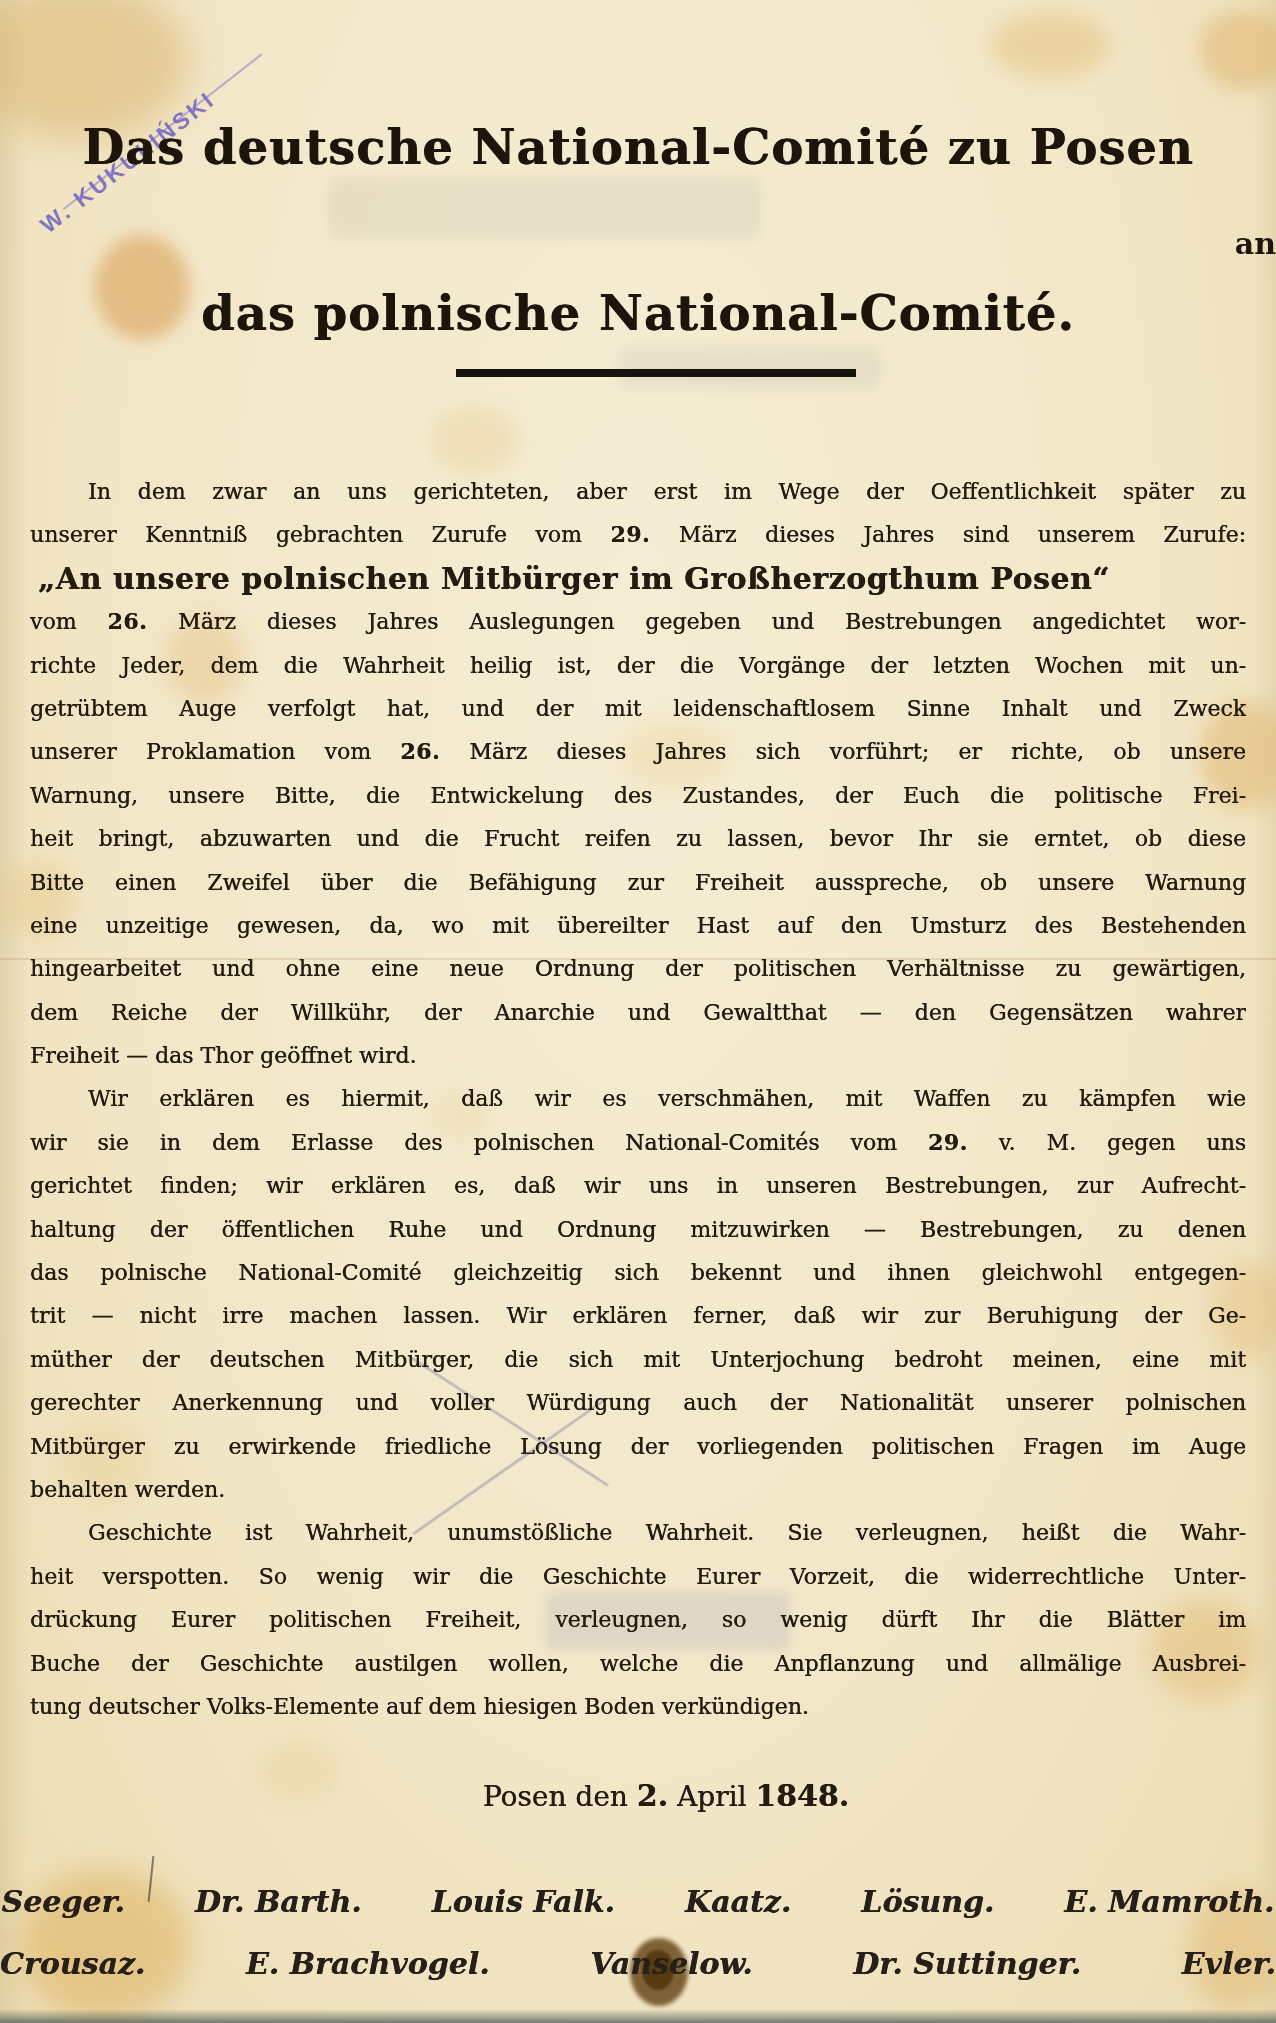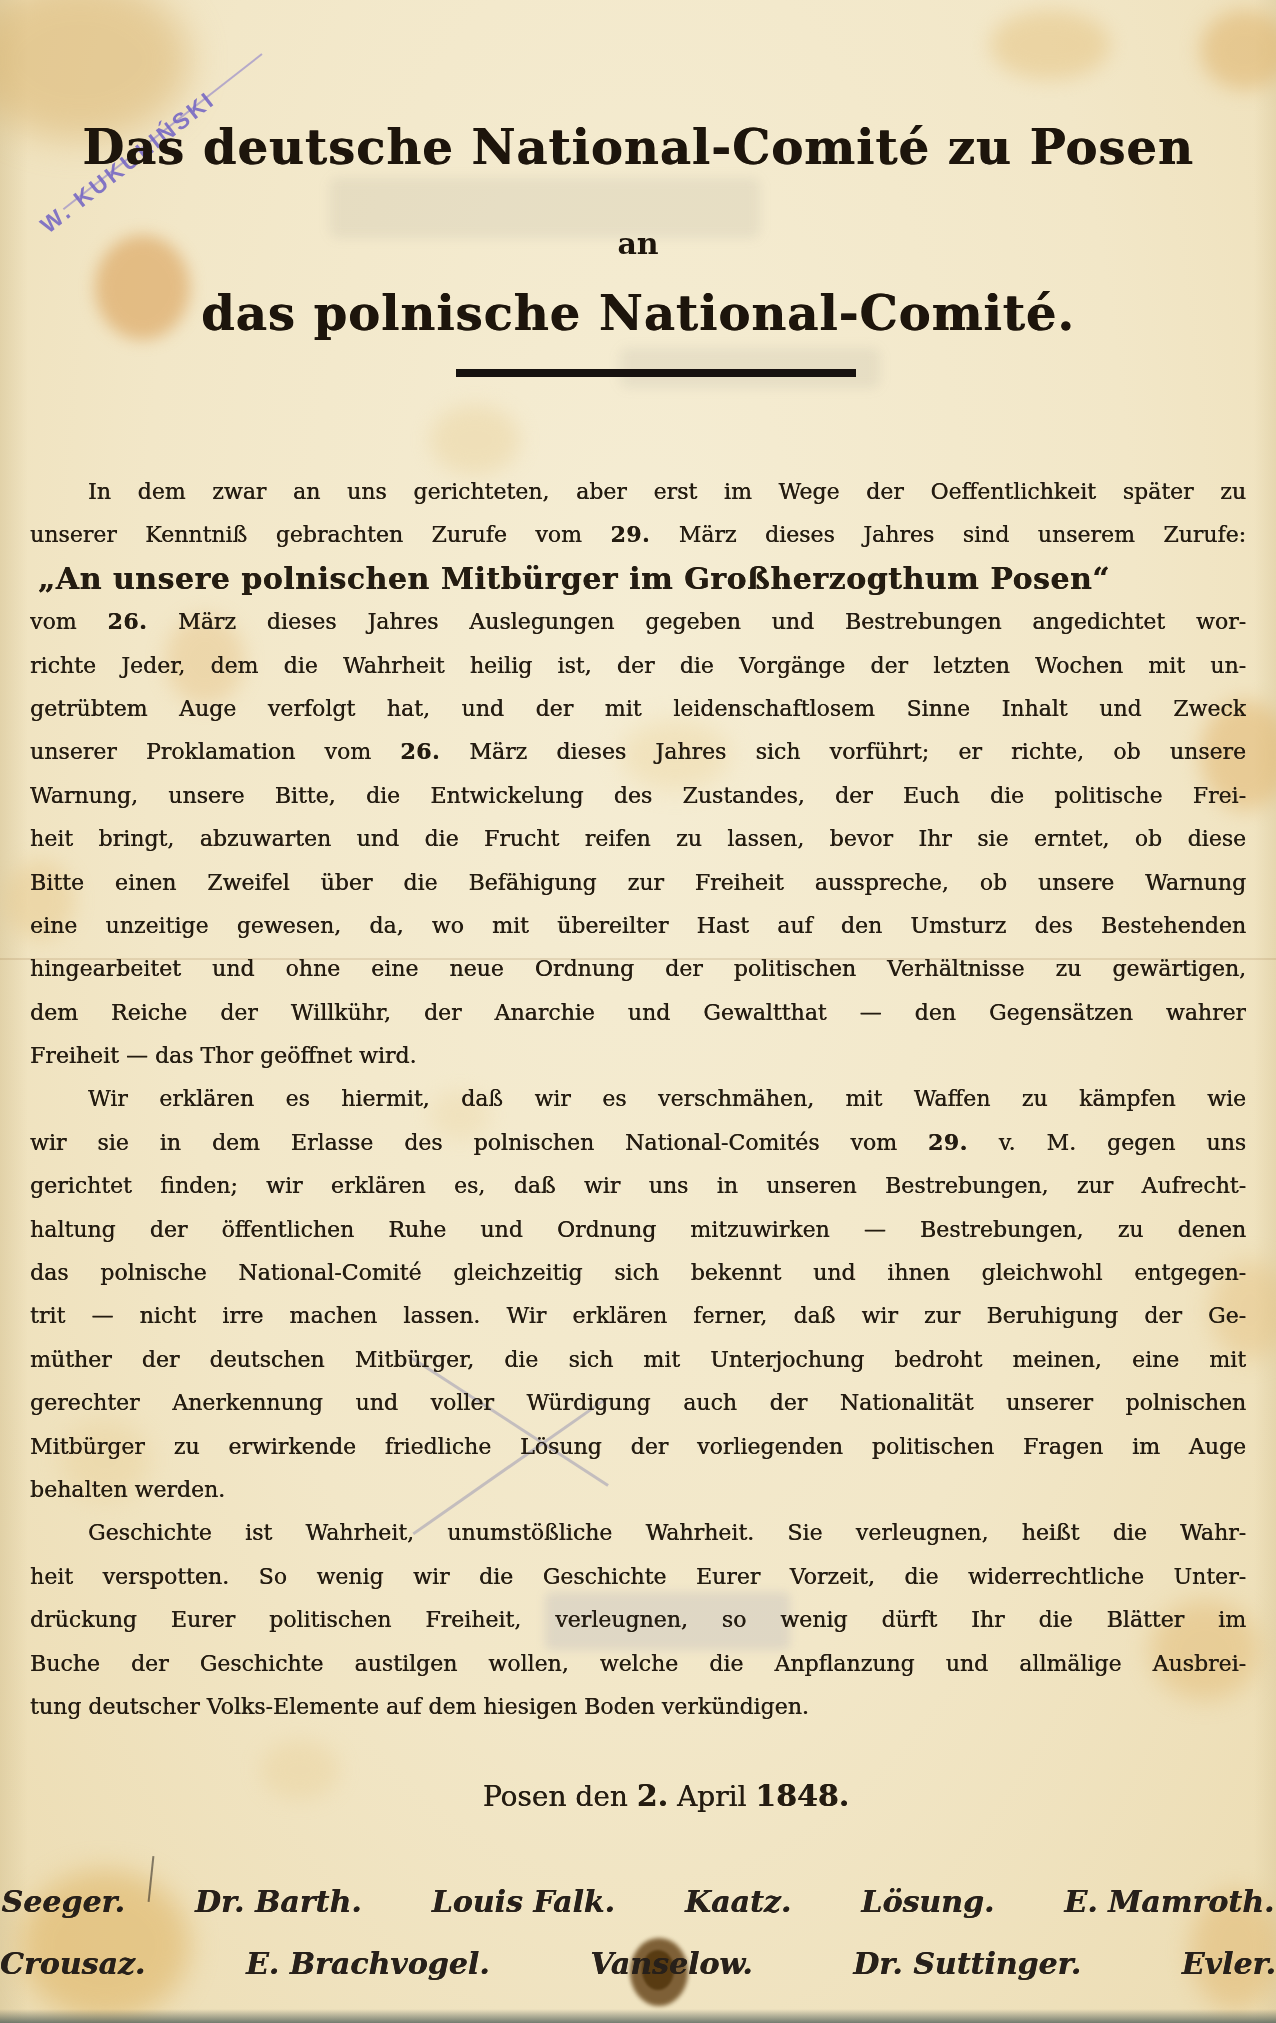--- a/index.html
+++ b/index.html
@@ -40,21 +40,21 @@
   
   .title1,.title2{
     position:absolute;left:0;width:1276px;text-align:center;
     font-weight:bold;font-size:48px;line-height:70px;
     letter-spacing:1px;color:#1d150c;
     text-shadow:.6px 0 0 #1d150c;
     white-space:nowrap;
   }
   .title1{top:112px;}
   .title2{top:278px;}
-  .t-an{position:absolute;left:0;top:226px;width:1276px;text-align:center;
+  .t-an{position:absolute;left:0;top:226px;width:1276px;text-align:right;
     font-weight:bold;font-size:30px;color:#1d150c;}
   .rule{position:absolute;left:456px;top:369px;width:400px;height:8px;background:#171210;}
 
   
   .bodytext{position:absolute;left:30px;top:470px;width:1216px;}
   .line{
     font-size:22px;line-height:43.4px;height:43.4px;
     white-space:nowrap;
     text-align:justify;text-align-last:justify;
     text-shadow:.35px 0 0 #241c11;

